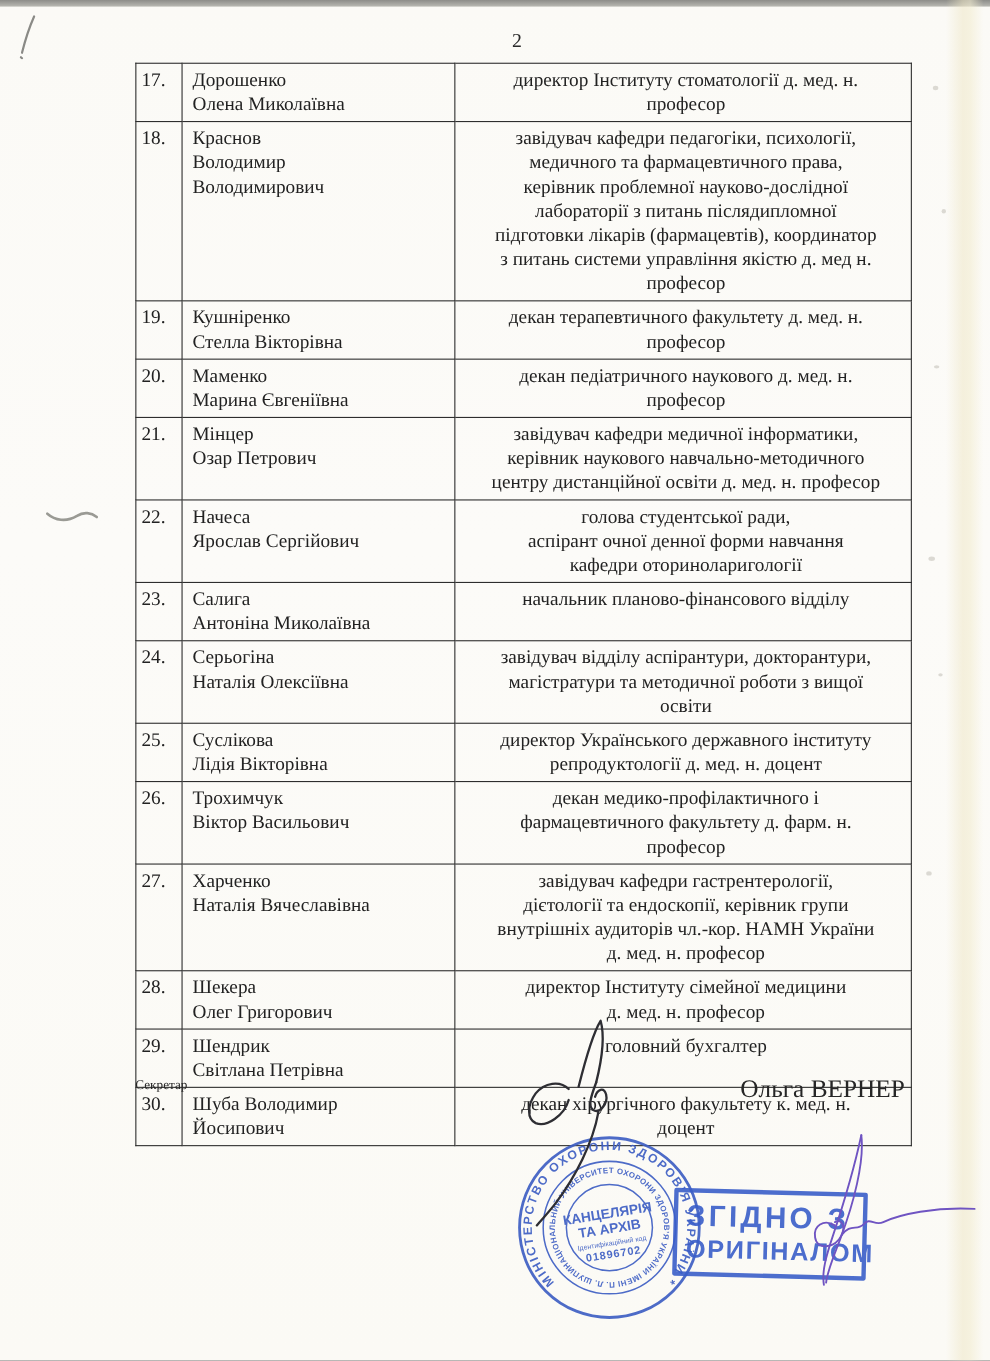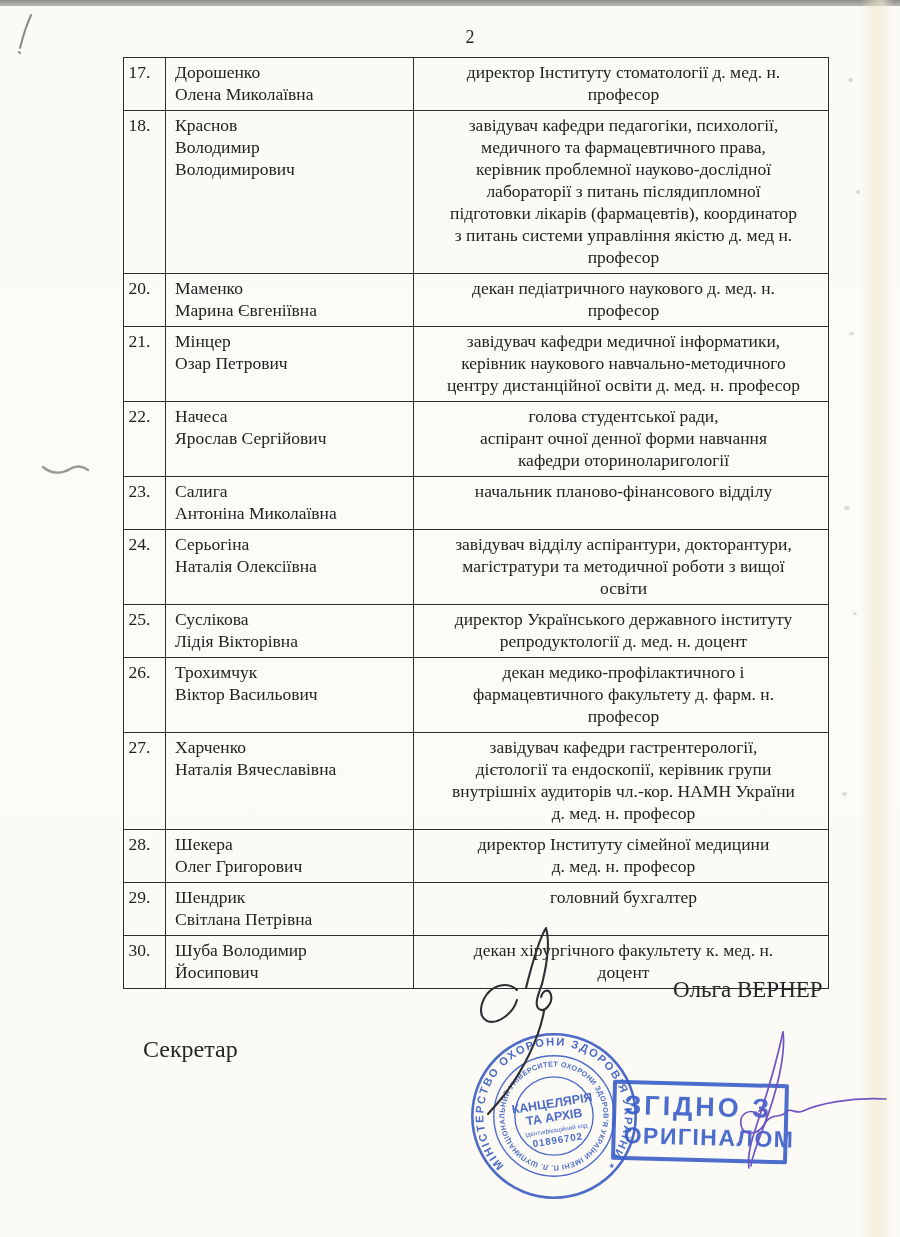--- a/index.html
+++ b/index.html
@@ -22,21 +22,21 @@
     border-collapse:collapse;table-layout:fixed;}
   table.doc td{
     border:1.8px solid var(--line,#2e2e2e);
     font-size:17.5px;line-height:22px;vertical-align:top;
     white-space:pre-line;color:#222;
   }
   td.num{text-align:center;padding:3px 12px 5px 2px;}
   td.name{padding:3px 6px 5px 9px;}
   td.pos{padding:3px 6px 5px 11px;text-align:center;}
 
-  .sec-label{position:absolute;left:123px;top:1036px;font-size:24px;color:#262626;padding-left:20px;}
+  .sec-label{position:absolute;left:123px;top:979px;font-size:12px;color:#262626;}
   .sec-name{position:absolute;left:673px;top:977px;font-size:23px;color:#262626;}
 
   .sig{position:absolute;pointer-events:none;}
   .sig path{fill:none;stroke-linecap:round;stroke-linejoin:round;}
   #sig-black{left:455px;top:918px;z-index:5;}
   #sig-black path{stroke:var(--sig-black,#2e2e33);stroke-width:2.1;}
   #sig-purple{left:698px;top:1018px;z-index:6;}
   #sig-purple path{stroke:var(--sig-purple,#6f54c2);stroke-width:1.7;}
 
   .round-stamp{position:absolute;left:468px;top:1030px;width:172px;height:172px;z-index:3;opacity:.92;}
@@ -105,20 +105,27 @@
 Володимирович</td>
       <td class="pos">завідувач кафедри педагогіки, психології,
 медичного та фармацевтичного права,
 керівник проблемної науково-дослідної
 лабораторії з питань післядипломної
 підготовки лікарів (фармацевтів), координатор
 з питань системи управління якістю д. мед н.
 професор</td>
     </tr>
 
+    <tr>
+      <td class="num">19.</td>
+      <td class="name">Кушніренко
+Стелла Вікторівна</td>
+      <td class="pos">декан терапевтичного факультету д. мед. н.
+професор</td>
+    </tr>
 
     <tr>
       <td class="num">20.</td>
       <td class="name">Маменко
 Марина Євгеніївна</td>
       <td class="pos">декан педіатричного наукового д. мед. н.
 професор</td>
     </tr>
 
     <tr>

